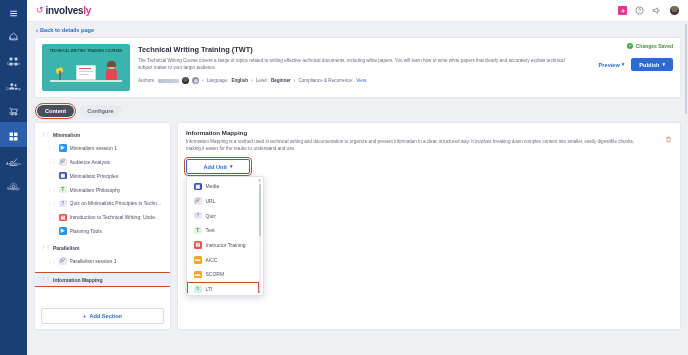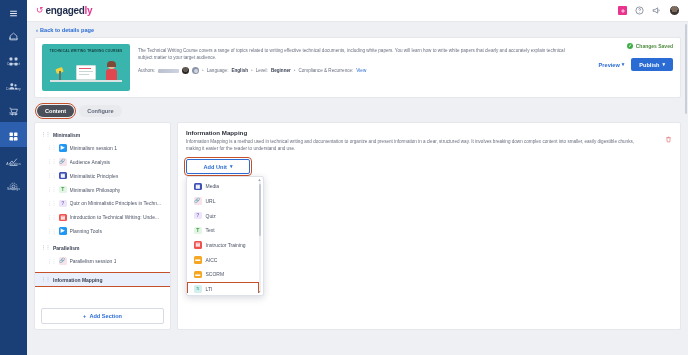--- a/index.html
+++ b/index.html
@@ -304,21 +304,21 @@
     </div>
 
     <div class="rail-fill"></div>
   </div>
 
   <div class="right">
 
     <div class="topbar">
       <div class="brand">
         <span class="swirl">↺</span>
-        <span class="btext"><span>engaged</span><i>ly</i></span>
+        <span class="btext"><span>involves</span><i>ly</i></span>
       </div>
       <div class="tb-icons">
         <span class="tb-pink">
           <svg viewBox="0 0 16 16" fill="none" stroke="#fff" stroke-width="2">
               <path d="M8 3v10M3 8h10"></path>
             </svg>
         </span>
         <span class="tb-ico">
           <svg viewBox="0 0 16 16" fill="none" stroke="currentColor" stroke-width="1.3">
               <circle cx="8" cy="8" r="6.4"></circle>
@@ -356,20 +356,21 @@
             </div>
           <div class="person">
             <span class="body"></span>
               <span class="head"></span>
               <span class="hair"></span>
           </div>
           <div class="desk"></div>
         </div>
 
         <div class="hinfo">
+          <div class="htitle">Technical Writing Training (TWT)</div>
           <div class="hdesc">The Technical Writing Course covers a range of topics related to writing effective technical documents, including white papers. You will learn how to write white papers that clearly and accurately explain technical subject matter to your target audience.</div>
           <div class="hmeta">
             <span>Authors:</span>
             <span class="blur"></span>
             <span class="av1"></span>
             <span class="av2"></span>
             <span class="dot">•</span>
             <span>Language:</span>
             <b>English</b>
             <span class="dot">•</span>

